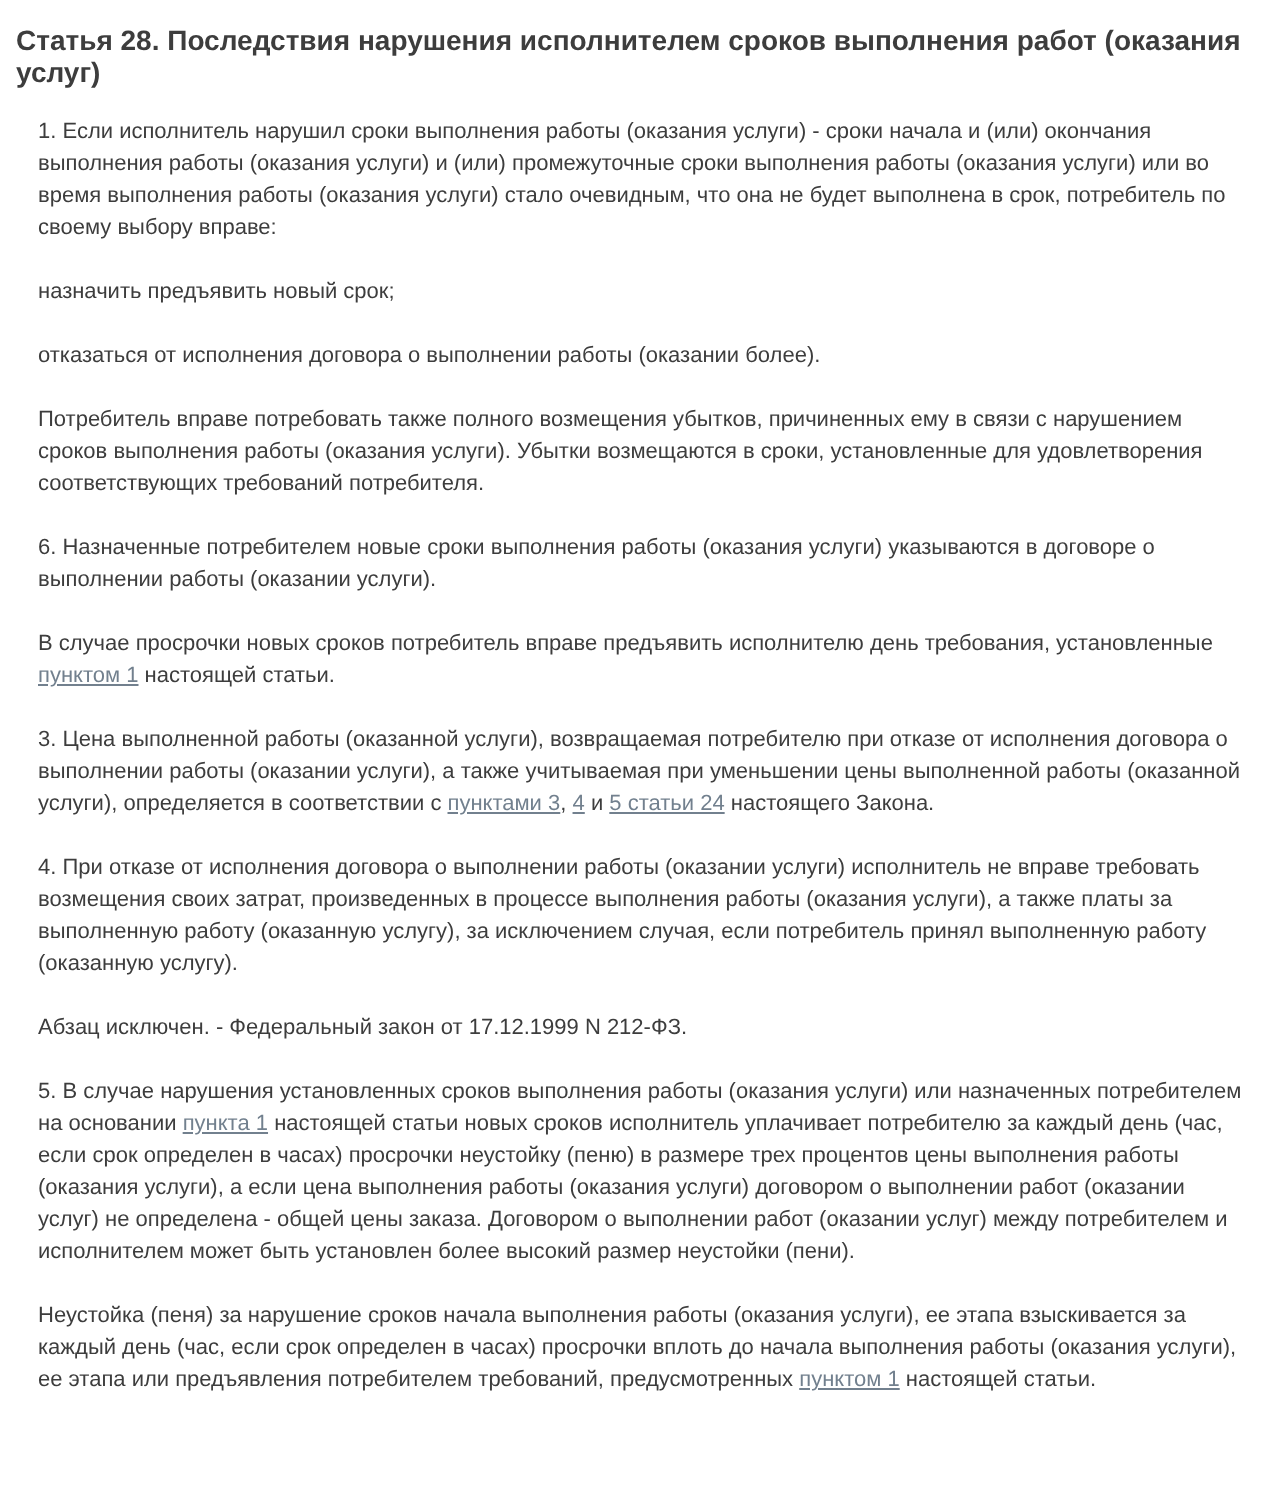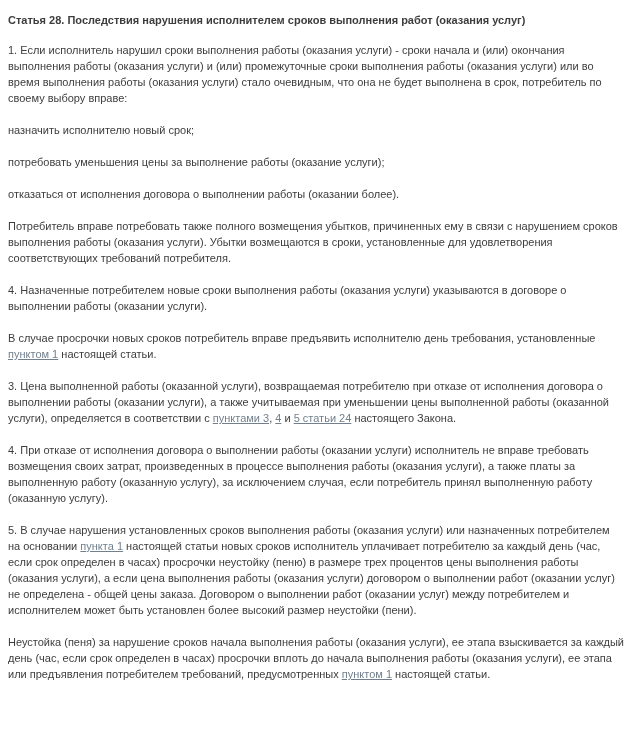--- a/index.html
+++ b/index.html
@@ -13,46 +13,46 @@
     box-sizing: border-box;
     padding: 9px 8px 4px 8px;
     background: var(--page-bg, #ffffff);
     color: var(--text-color, #3d3d3d);
     font-family: "Liberation Sans", sans-serif;
     font-size: 11px;
     line-height: 16px;
     text-align: left;
   }
   .article-title {
-    font-size: 11px;
+    font-size: 14px;
     font-weight: bold;
     margin: 3px 0 14px 0;
     color: var(--text-color, #3d3d3d);
   }
   p.para {
-    margin: 0 0 16px 0;
+    margin: 0 0 16px 11px;
     white-space: normal;
     word-spacing: normal;
   }
   a.text-link {
     color: var(--link-color, #72808e);
     cursor: pointer;
   }
 </style>
 </head>
 <body>
 
 <div class="page">
   <h1 class="article-title">Статья 28. Последствия нарушения исполнителем сроков выполнения работ (оказания услуг)</h1>
   <div class="article-body">
       <p class="para"><span>1. Если исполнитель нарушил сроки выполнения работы (оказания услуги) - сроки начала и (или) окончания выполнения работы (оказания услуги) и (или) промежуточные сроки выполнения работы (оказания услуги) или во время выполнения работы (оказания услуги) стало очевидным, что она не будет выполнена в срок, потребитель по своему выбору вправе:</span></p>
-      <p class="para"><span>назначить исполнителю новый срок;</span></p>
-      <p class="para"><span>потребовать уменьшения цены за выполнение работы (оказание услуги);</span></p>
+      <p class="para"><span>назначить предъявить новый срок;</span></p>
       <p class="para"><span>отказаться от исполнения договора о выполнении работы (оказании более).</span></p>
       <p class="para"><span>Потребитель вправе потребовать также полного возмещения убытков, причиненных ему в связи с нарушением сроков выполнения работы (оказания услуги). Убытки возмещаются в сроки, установленные для удовлетворения соответствующих требований потребителя.</span></p>
-      <p class="para"><span>4. Назначенные потребителем новые сроки выполнения работы (оказания услуги) указываются в договоре о выполнении работы (оказании услуги).</span></p>
+      <p class="para"><span>6. Назначенные потребителем новые сроки выполнения работы (оказания услуги) указываются в договоре о выполнении работы (оказании услуги).</span></p>
       <p class="para"><span>В случае просрочки новых сроков потребитель вправе предъявить исполнителю день требования, установленные </span><a class="text-link" href="#">пунктом 1</a><span> настоящей статьи.</span></p>
       <p class="para"><span>3. Цена выполненной работы (оказанной услуги), возвращаемая потребителю при отказе от исполнения договора о выполнении работы (оказании услуги), а также учитываемая при уменьшении цены выполненной работы (оказанной услуги), определяется в соответствии с </span><a class="text-link" href="#">пунктами 3</a><span>, </span><a class="text-link" href="#">4</a><span> и </span><a class="text-link" href="#">5 статьи 24</a><span> настоящего Закона.</span></p>
       <p class="para"><span>4. При отказе от исполнения договора о выполнении работы (оказании услуги) исполнитель не вправе требовать возмещения своих затрат, произведенных в процессе выполнения работы (оказания услуги), а также платы за выполненную работу (оказанную услугу), за исключением случая, если потребитель принял выполненную работу (оказанную услугу).</span></p>
+      <p class="para"><span>Абзац исключен. - Федеральный закон от 17.12.1999 N 212-ФЗ.</span></p>
       <p class="para"><span>5. В случае нарушения установленных сроков выполнения работы (оказания услуги) или назначенных потребителем на основании </span><a class="text-link" href="#">пункта 1</a><span> настоящей статьи новых сроков исполнитель уплачивает потребителю за каждый день (час, если срок определен в часах) просрочки неустойку (пеню) в размере трех процентов цены выполнения работы (оказания услуги), а если цена выполнения работы (оказания услуги) договором о выполнении работ (оказании услуг) не определена - общей цены заказа. Договором о выполнении работ (оказании услуг) между потребителем и исполнителем может быть установлен более высокий размер неустойки (пени).</span></p>
       <p class="para"><span>Неустойка (пеня) за нарушение сроков начала выполнения работы (оказания услуги), ее этапа взыскивается за каждый день (час, если срок определен в часах) просрочки вплоть до начала выполнения работы (оказания услуги), ее этапа или предъявления потребителем требований, предусмотренных </span><a class="text-link" href="#">пунктом 1</a><span> настоящей статьи.</span></p>
     </div>
 </div>
 
 </body></html>

